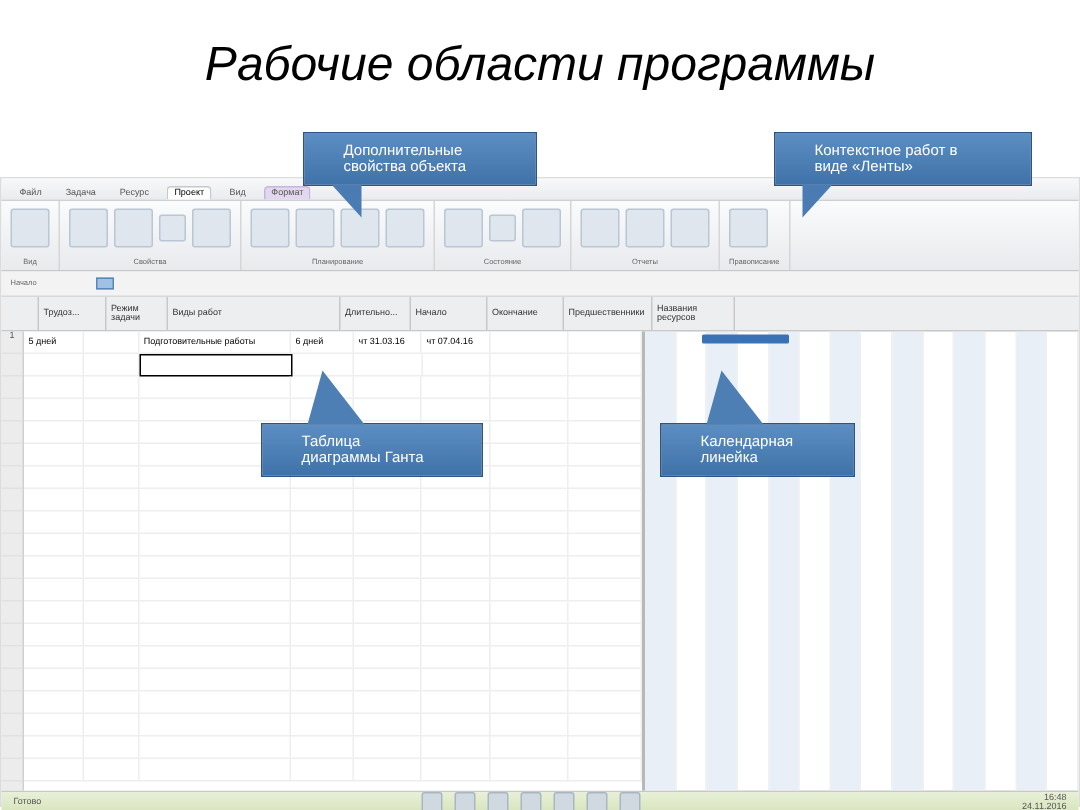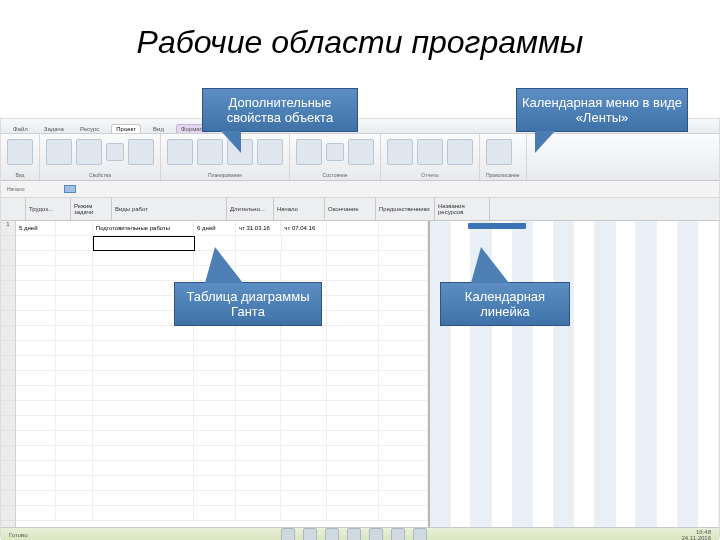--- a/index.html
+++ b/index.html
@@ -29,21 +29,21 @@
 .trow{display:flex;height:14px;border-bottom:1px solid #eee}
 .tcell{border-right:1px solid #eee;font-size:6px;padding:0 3px;display:flex;align-items:center}
 .tcell.sel{border:1px solid #000;height:13px}
 .ganttarea{flex:1;position:relative;border-left:2px solid #b8b8b8;overflow:hidden}
 .weekcols{position:absolute;top:0;left:0;right:0;bottom:0;display:flex}
 .weekcols div{width:28px;height:100%;border-right:1px solid #f0f0f0}
 .weekcols div.wk{background:#e9eff6}
 .ganttbar{position:absolute;top:2px;left:38px;width:58px;height:6px;background:#3a72b5;border-radius:1px}
 .statusbar{height:14px;background:linear-gradient(#e8f0d8,#d7e4bb);border-top:1px solid #c8c8c8;font-size:6px;color:#555;display:flex;align-items:center;justify-content:space-between;padding:0 8px}
 
-.callout{position:absolute;background:linear-gradient(#5c8ec3,#3f72a8);color:#fff;font-size:13px;text-align:center;padding:6px 0;border:1px solid #2c5485;box-sizing:border-box}
+.callout{position:absolute;background:linear-gradient(#5c8ec3,#3f72a8);color:#fff;font-size:10px;text-align:left;padding:6px 26px;border:1px solid #2c5485;box-sizing:border-box}
 .tail{position:absolute;width:0;height:0}
 
 .c1{top:88px;left:202px;width:156px}
 .c1 .tail{border-left:20px solid transparent;border-right:0 solid transparent;border-top:22px solid #4a7cb3;top:100%;left:18px}
 .c2{top:88px;left:516px;width:172px}
 .c2 .tail{border-left:0 solid transparent;border-right:20px solid transparent;border-top:22px solid #4a7cb3;top:100%;left:18px}
 .c3{top:282px;left:174px;width:148px}
 .c3 .tail{border-left:10px solid transparent;border-right:28px solid transparent;border-bottom:36px solid #4d7fb4;bottom:100%;left:30px}
 .c4{top:282px;left:440px;width:130px}
 .c4 .tail{border-left:10px solid transparent;border-right:28px solid transparent;border-bottom:36px solid #4d7fb4;bottom:100%;left:30px}
@@ -386,16 +386,16 @@
           <div class="ti"></div>
           <div class="ti"></div>
           <div class="ti"></div>
       </div>
       <span style="white-space:pre;text-align:right">16:48
 24.11.2016</span>
     </div>
   </div>
 
   <div class="callout c1"><span>Дополнительные свойства объекта</span><div class="tail"></div></div>
-  <div class="callout c2"><span>Календарная меню в виде «Ленты»</span><div class="tail"></div></div>
+  <div class="callout c2"><span>Контекстное работ в виде «Ленты»</span><div class="tail"></div></div>
   <div class="callout c4"><div class="tail"></div><span>Календарная линейка</span></div>
   <div class="callout c3"><div class="tail"></div><span>Таблица диаграммы Ганта</span></div>
 </div>
 
 </body></html>

